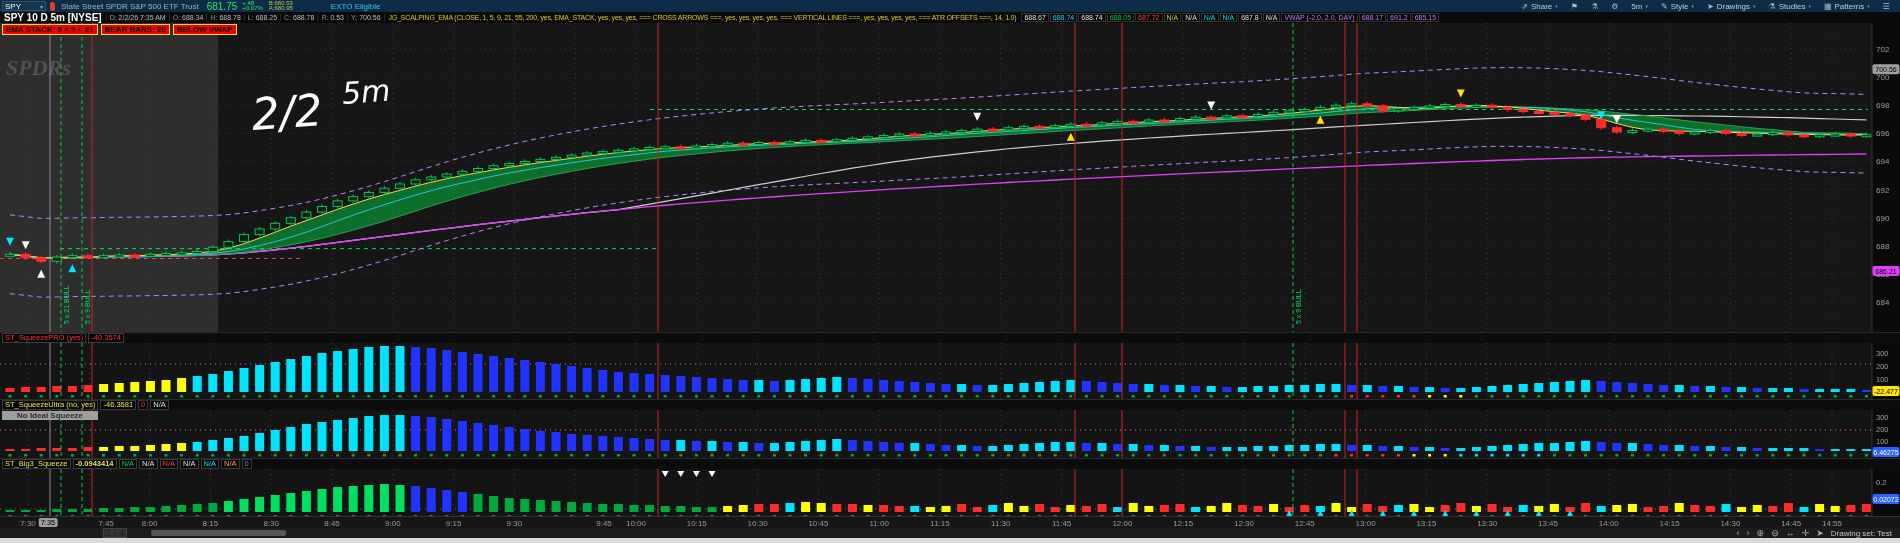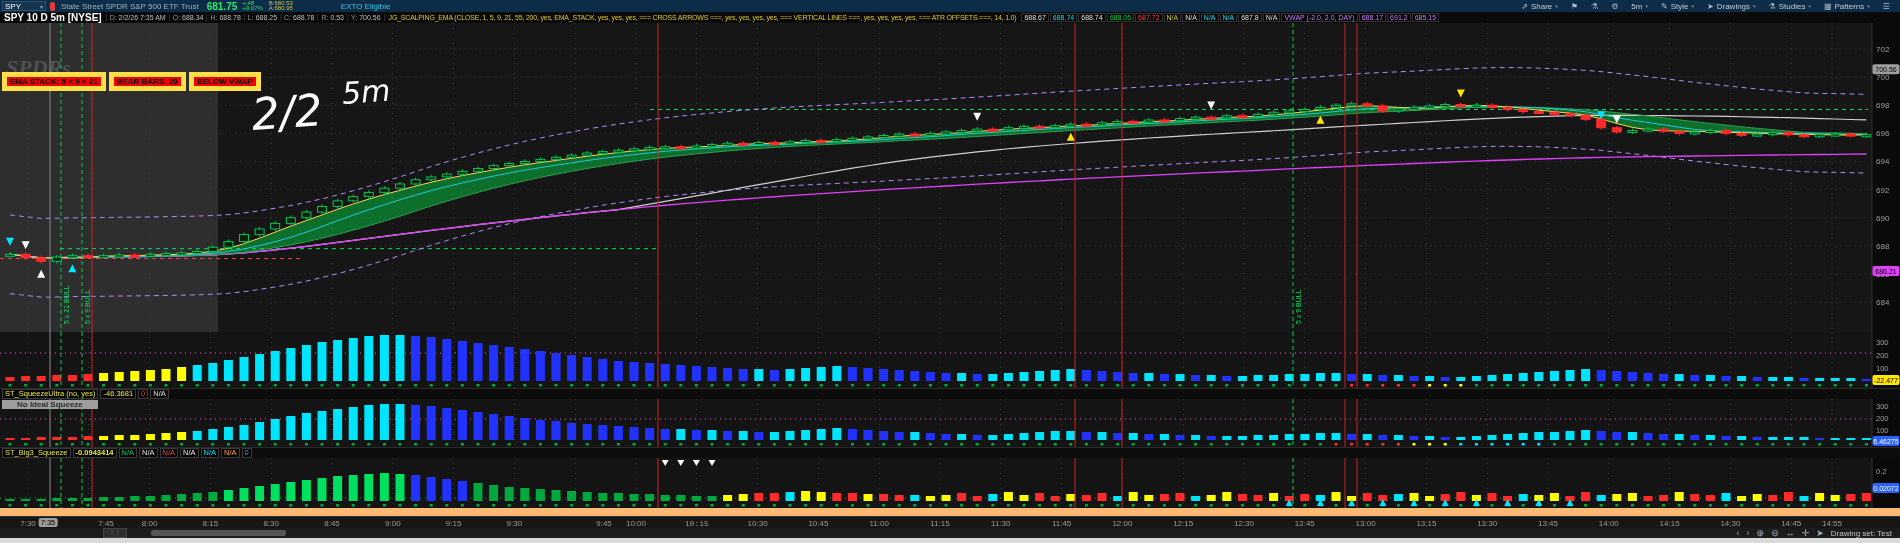--- a/index.html
+++ b/index.html
@@ -7,42 +7,42 @@
        font-family:"Liberation Sans",sans-serif;background:#fdba74;}
   
   .titlebar{position:absolute;top:0;left:0;width:1900px;height:12px;background:#0c2c47;
             display:flex;align-items:center;font-size:8px;color:#b9c6d0;}
   .symbol-box{display:flex;align-items:center;justify-content:space-between;width:44px;height:10px;
               margin-left:2px;background:#16354f;border:1px solid #2d5170;color:#fff;
               font-size:8px;padding:0 2px;box-sizing:border-box;}
   .symbol-box .caret{color:#7fa3c0;font-size:6px;}
   .alert-pill{width:5px;height:9px;background:#e53935;border-radius:2px;margin:0 6px 0 4px;}
   .company{color:#9fb3bf;margin-right:8px;white-space:nowrap;}
-  .last{color:#2ee56a;font-weight:bold;font-size:10px;margin-right:5px;}
+  .last{color:#2ee56a;font-weight:normal;font-size:10px;margin-right:5px;}
   .stack{display:flex;flex-direction:column;line-height:5.5px;font-size:6px;margin-right:6px;}
   .chg span{color:#2ee56a;}
   .ba span{color:#c9c34a;}
-  .exto{color:#35c8e8;margin-left:18px;padding-left:24px;}
+  .exto{color:#35c8e8;margin-left:8px;padding-left:24px;}
   .tb-right{margin-left:auto;display:flex;align-items:center;gap:13px;padding-right:10px;color:#c2cdd6;}
   .tb-btn{display:flex;align-items:center;gap:3px;white-space:nowrap;cursor:default;}
   .tb-btn .gl{font-size:8px;color:#aebdc9;}
   .tb-btn .cr{font-size:5px;color:#7d93a5;}
   
   .datarow{position:absolute;top:12px;left:0;width:1900px;height:11px;background:#0a0a0a;
            display:flex;align-items:center;font-size:7px;color:#cfcfcf;white-space:nowrap;overflow:hidden;}
   .datarow b{color:#fff;font-size:10px;margin:0 4px;}
   .dfield{color:#bdbdbd;padding:0 3px;border-left:1px solid #262626;}
   .dfield .k{color:#8f8f8f;}
   .study{color:#d7c832;letter-spacing:-0.2px;padding:0 4px;border-left:1px solid #262626;}
   .dval{border:1px solid #333;background:#050505;padding:0 2px;margin-left:1px;}
   
   .chartzone{position:absolute;top:23px;left:0;width:1900px;}
   .alerts{position:absolute;top:1px;left:2px;display:flex;gap:3px;z-index:5;}
   .alert-badge{background:#f00000;color:#000;font-weight:bold;font-size:8px;
-               border:5px solid #fde047;padding:0 3px;line-height:9px;margin-top:48px;}
+               border:1px solid #fde047;padding:0 3px;line-height:9px;}
   svg{display:block;}
   .pwrap{position:relative;}
   .plabel{height:10px;background:#0c0c0c;border-top:1px solid #2a2a2a;display:flex;align-items:center;
           gap:2px;padding-left:2px;font-size:7.5px;}
   .pitem{border:1px solid #3a3a3a;background:#050505;padding:0 2px;line-height:7.5px;}
   .squeeze-badge{position:absolute;top:1px;left:2px;background:#9e9e9e;color:#2c2c2c;
                  font-weight:bold;font-size:8px;padding:0 15px;line-height:9px;z-index:4;}
   
   .timeaxis{position:absolute;left:0;width:1900px;height:12px;background:#161616;
             border-top:1px solid #333;font-size:8px;color:#9a9a9a;}
@@ -475,20 +475,24 @@
         <text x="1876" y="169.6" fill="#9e9e9e" font-size="8" font-family="Liberation Sans, sans-serif">692</text>
         <text x="1876" y="197.72" fill="#9e9e9e" font-size="8" font-family="Liberation Sans, sans-serif">690</text>
         <text x="1876" y="225.84" fill="#9e9e9e" font-size="8" font-family="Liberation Sans, sans-serif">688</text>
         <text x="1876" y="253.96" fill="#9e9e9e" font-size="8" font-family="Liberation Sans, sans-serif">686</text>
         <text x="1876" y="282.08000000000004" fill="#9e9e9e" font-size="8" font-family="Liberation Sans, sans-serif">684</text>
         <rect x="1872.5" y="41.24640000000077" width="27" height="10" rx="2" fill="#9e9e9e"></rect>
         <text x="1886" y="49.24640000000077" fill="#000000" font-size="7" text-anchor="middle" font-family="Liberation Sans, sans-serif">700.56</text>
         <rect x="1872.5" y="243.0073999999995" width="27" height="10" rx="2" fill="#e040fb"></rect>
         <text x="1886" y="251.0073999999995" fill="#000000" font-size="7" text-anchor="middle" font-family="Liberation Sans, sans-serif">686.21</text>
       </svg>
+    <div class="plabel" id="plabel0">
+        <span class="pitem" style="color: rgb(255, 51, 51);">ST_SqueezePRO (yes)</span>
+        <span class="pitem" style="color: rgb(255, 51, 51);">-40.3574</span>
+      </div>
     <div class="pwrap">
         <svg id="panel0" width="1900" height="56">
           <rect x="0" y="0" width="1900" height="56" fill="#141414"></rect>
           <line x1="28" y1="0" x2="28" y2="56" stroke="#3a3a3a" stroke-width="1" stroke-dasharray="1,4"></line>
           <line x1="88.8" y1="0" x2="88.8" y2="56" stroke="#3a3a3a" stroke-width="1" stroke-dasharray="1,4"></line>
           <line x1="149.6" y1="0" x2="149.6" y2="56" stroke="#3a3a3a" stroke-width="1" stroke-dasharray="1,4"></line>
           <line x1="210.39999999999998" y1="0" x2="210.39999999999998" y2="56" stroke="#3a3a3a" stroke-width="1" stroke-dasharray="1,4"></line>
           <line x1="271.2" y1="0" x2="271.2" y2="56" stroke="#3a3a3a" stroke-width="1" stroke-dasharray="1,4"></line>
           <line x1="332" y1="0" x2="332" y2="56" stroke="#3a3a3a" stroke-width="1" stroke-dasharray="1,4"></line>
           <line x1="392.79999999999995" y1="0" x2="392.79999999999995" y2="56" stroke="#3a3a3a" stroke-width="1" stroke-dasharray="1,4"></line>
@@ -1401,21 +1405,21 @@
       <span class="tlabel" style="left: 106px; text-align: center;">7:45</span>
       <span class="tlabel" style="left: 149.6px;">8:00</span>
       <span class="tlabel" style="left: 210.4px;">8:15</span>
       <span class="tlabel" style="left: 271.2px;">8:30</span>
       <span class="tlabel" style="left: 332px; text-align: center;">8:45</span>
       <span class="tlabel" style="left: 392.8px;">9:00</span>
       <span class="tlabel" style="left: 453.6px;">9:15</span>
       <span class="tlabel" style="left: 514.4px;">9:30</span>
       <span class="tlabel" style="left: 604px;">9:45</span>
       <span class="tlabel" style="left: 636px;">10:00</span>
-      <span class="tlabel" style="left: 696.8px; font-family: Liberation Mono, monospace;">10:15</span>
+      <span class="tlabel" style="left: 696.8px;">10:15</span>
       <span class="tlabel" style="left: 757.6px;">10:30</span>
       <span class="tlabel" style="left: 818.4px;">10:45</span>
       <span class="tlabel" style="left: 879.2px;">11:00</span>
       <span class="tlabel" style="left: 940px;">11:15</span>
       <span class="tlabel" style="left: 1000.8px;">11:30</span>
       <span class="tlabel" style="left: 1061.6px;">11:45</span>
       <span class="tlabel" style="left: 1122.4px;">12:00</span>
       <span class="tlabel" style="left: 1183.2px;">12:15</span>
       <span class="tlabel" style="left: 1244px;">12:30</span>
       <span class="tlabel" style="left: 1304.8px;">12:45</span>

